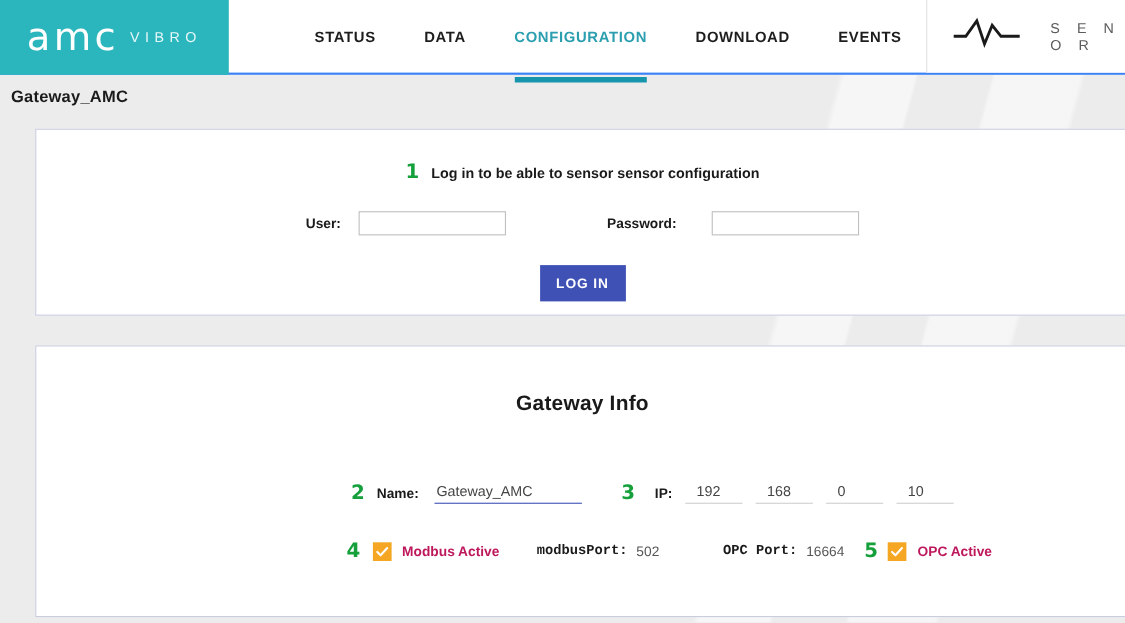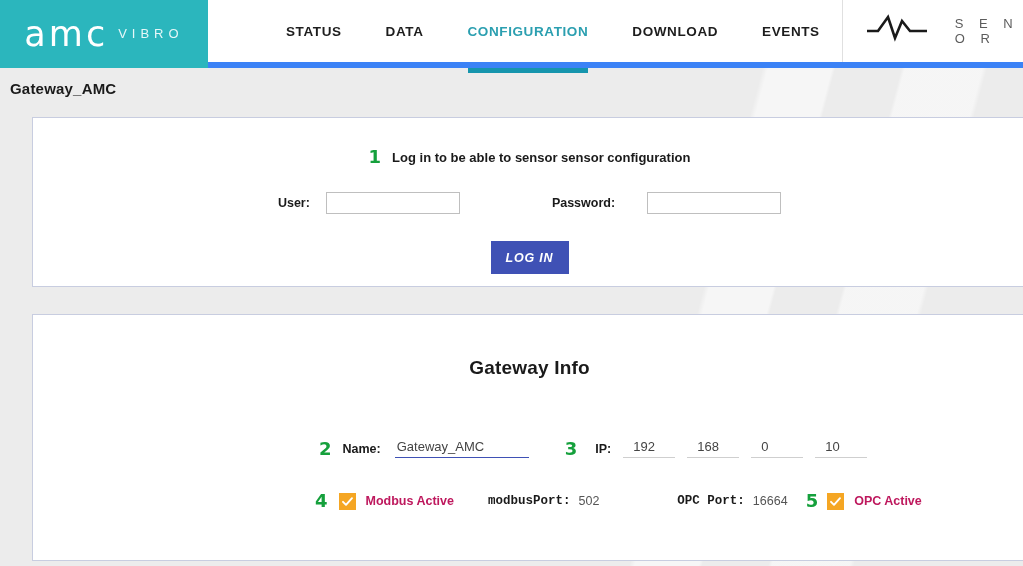--- a/index.html
+++ b/index.html
@@ -38,21 +38,21 @@
   }
 
   
   #header {
     position: relative;
     z-index: 2;
     height: 68px;
     background: #ffffff;
     display: flex;
     align-items: stretch;
-    border-bottom: 6px solid #3b82f6;
+    border-bottom: 2px solid #3b82f6;
   }
 
   #logo-block {
     width: 208px;
     background: #2bb6bd;
     display: flex;
     align-items: center;
     justify-content: center;
     flex-shrink: 0;
     height: 68px;
@@ -206,21 +206,20 @@
     background: #3f51b5;
     color: #ffffff;
     border: none;
     font-family: "Liberation Sans", sans-serif;
     font-size: 12.5px;
     font-weight: bold;
     letter-spacing: .8px;
     width: 78px;
     height: 33px;
     cursor: pointer;
-    font-style: italic;
   }
 
   
   #gateway-title {
     text-align: center;
     font-size: 19px;
     font-weight: bold;
     color: #1a1a1a;
     margin-top: 42px;
     letter-spacing: .2px;
@@ -288,21 +287,21 @@
     font-weight: bold;
     color: #1a1a1a;
     font-family: Liberation Mono, monospace;
   }
   .kv-value {
     font-size: 12.5px;
     color: #555;
     margin-left: 8px;
   }
   #modbus-port-label { margin-left: 34px; }
-  #opc-port-label { margin-left: 38px; padding-left: 40px; }
+  #opc-port-label { margin-left: 18px; padding-left: 40px; }
 </style>
 </head>
 <body>
 
 <div id="bg-texture"></div>
 
 <div id="header">
 
   <div id="logo-block">
     <span id="logo-amc">amc</span>

